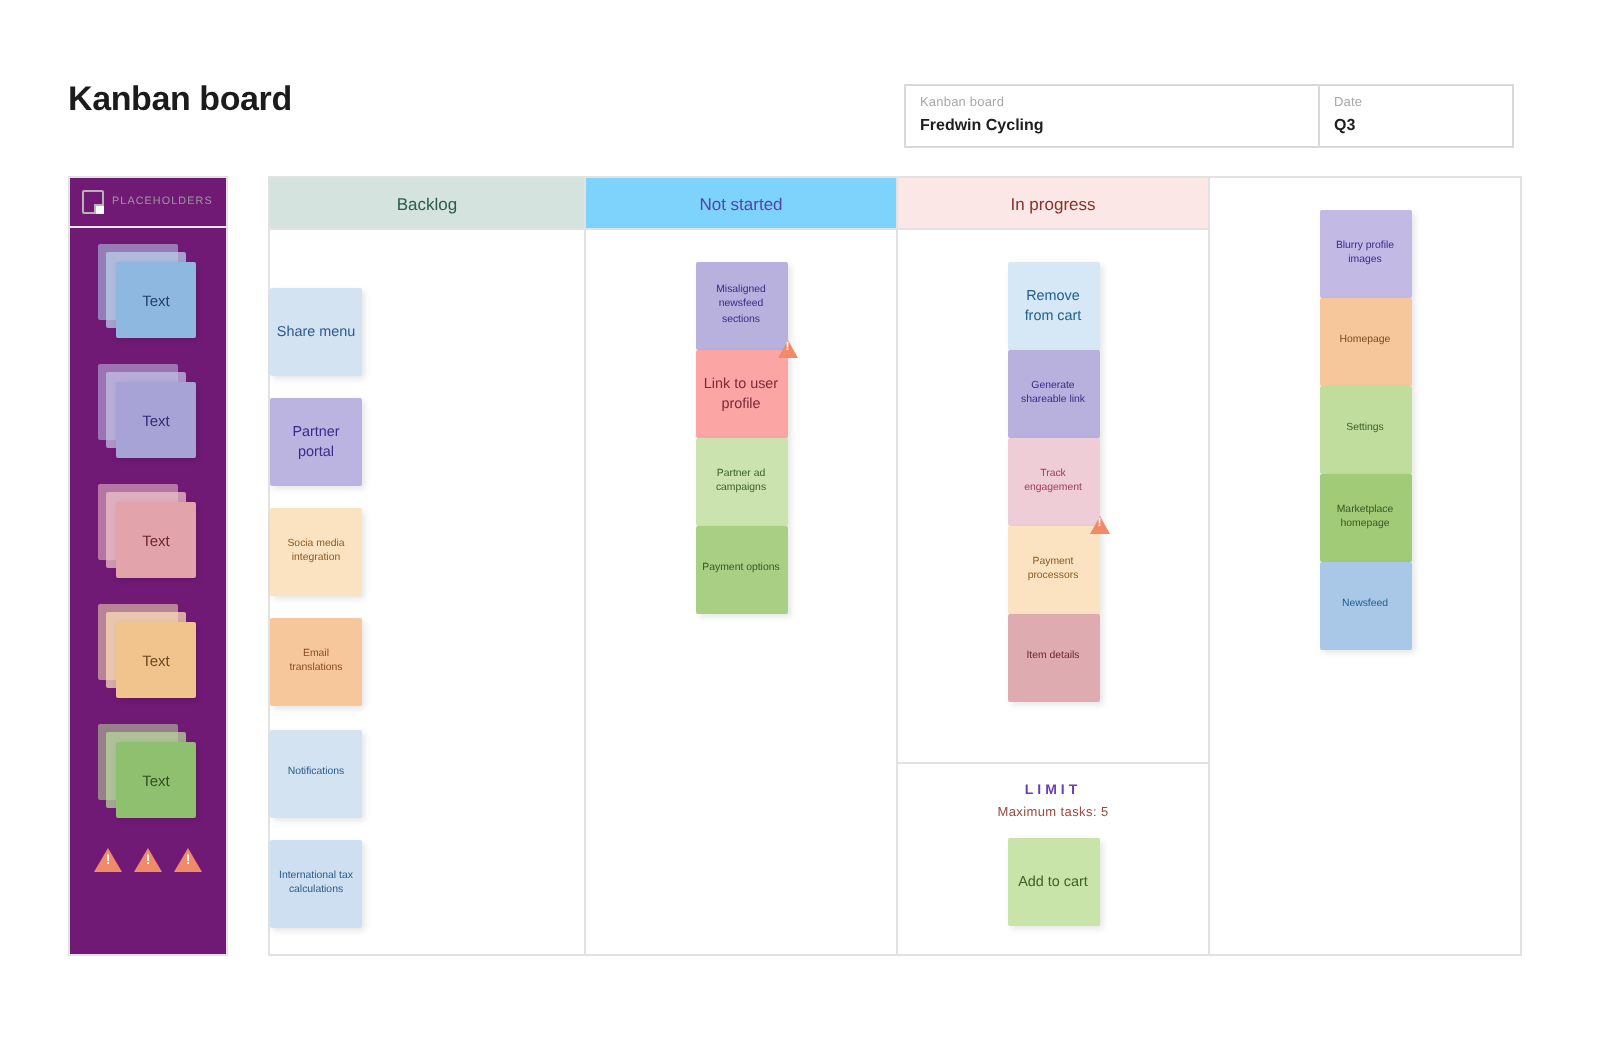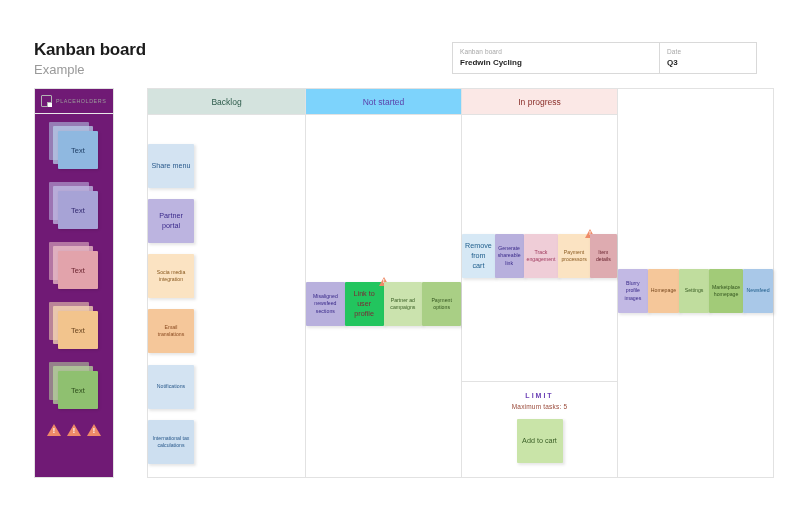--- a/index.html
+++ b/index.html
@@ -180,21 +180,21 @@
   .warn.sm {
     border-left-width: 5.5px;
     border-right-width: 5.5px;
     border-bottom-width: 9.5px;
   }
   .warn.sm::after { font-size: 6px; left: -1.8px; top: 1.2px; line-height: 7px; }
 
   
   .columns {
     position: absolute;
-    left: 93px;
+    left: 80px;
     top: 0;
     width: 627px;
     height: 390px;
     display: flex;
     padding-left: 20px;
   }
   .col {
     box-sizing: border-box;
     border: 1px solid #e2e2e2;
     border-left: none;
@@ -215,21 +215,21 @@
     align-items: center;
     justify-content: center;
     font-size: 8.5px;
     border-bottom: 1px solid #e2e2e2;
     box-sizing: border-box;
   }
   .col-body {
     flex: 1;
     padding-top: 16px;
     display: flex;
-    flex-direction: row;
+    flex-direction: column;
     align-items: center;
     gap: 0;
     position: relative;
   }
   .col-body.two-up {
     flex-direction: column;
     align-items: flex-start;
     justify-content: center;
     gap: 12px;
     padding-top: 16px;
@@ -292,21 +292,20 @@
     margin-top: 4px;
     letter-spacing: 0.2px;
   }
   .limit-card-wrap { margin-top: 9px; }
 </style>
 </head>
 <body>
 
 <div class="title-block">
   <div class="doc-title">Kanban board</div>
-  <div class="doc-subtitle">Example</div>
 </div>
 
 <div class="meta-table">
   <div class="meta-cell wide">
     <div class="meta-label">Kanban board</div>
     <div class="meta-value">Fredwin Cycling</div>
   </div>
   <div class="meta-cell narrow">
     <div class="meta-label">Date</div>
     <div class="meta-value">Q3</div>
@@ -391,21 +390,21 @@
             </div>
           </div>
         </div>
       </div>
       <div class="col c-notstart">
         <div class="col-header" style="background: #7dd3fc; color: rgb(91, 63, 168);">Not started</div>
         <div class="col-body">
           <div class="card sz-sm" style="background: rgb(184, 176, 221); color: rgb(58, 42, 138);">
             <span class="card-label">Misaligned newsfeed sections</span>
           </div>
-          <div class="card sz-md" style="background: #22c55e; color: rgb(122, 42, 53);">
+          <div class="card sz-md" style="background: #fca5a5; color: rgb(122, 42, 53);">
             <span class="card-label">Link to user profile</span>
             <div class="warn sm"></div>
           </div>
           <div class="card sz-sm" style="background: rgb(203, 227, 174); color: rgb(61, 97, 40);">
             <span class="card-label">Partner ad campaigns</span>
           </div>
           <div class="card sz-sm" style="background: rgb(169, 207, 133); color: rgb(52, 86, 31);">
             <span class="card-label">Payment options</span>
           </div>
         </div>

